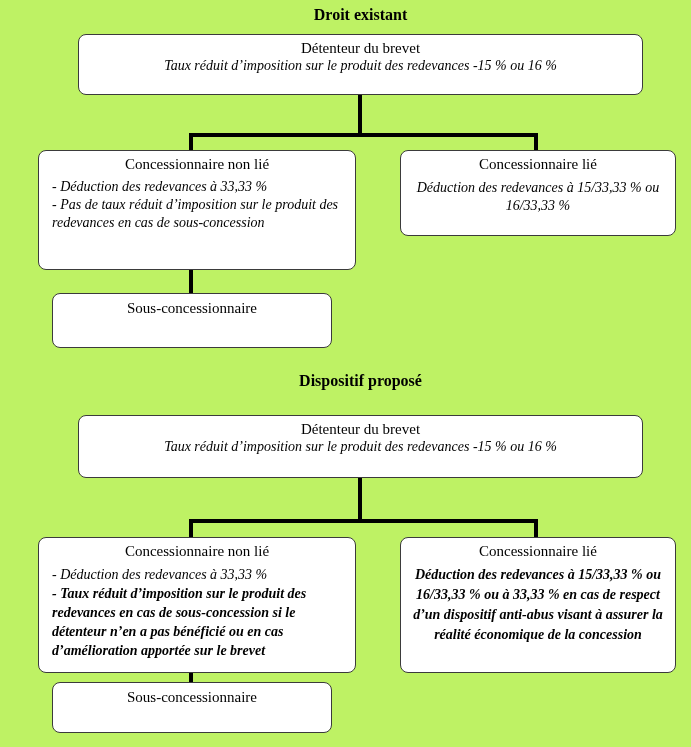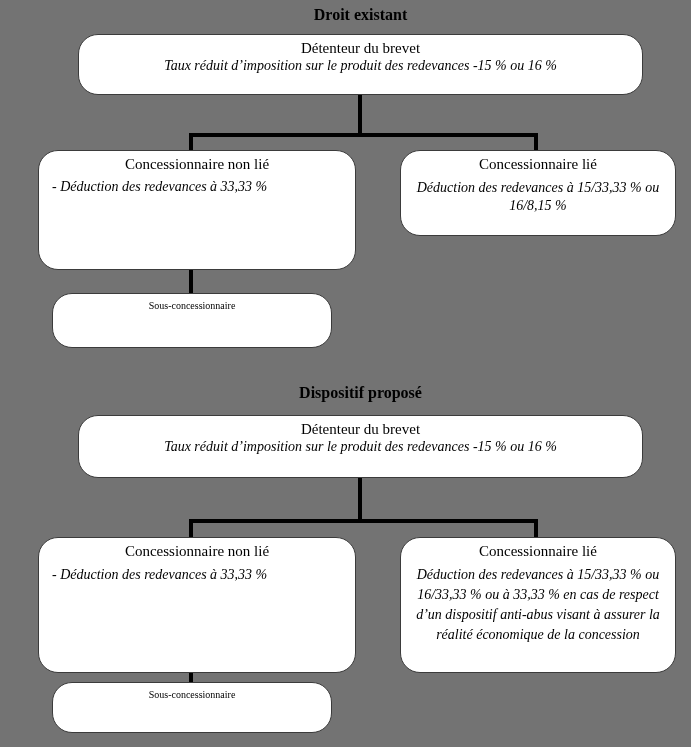--- a/index.html
+++ b/index.html
@@ -1,62 +1,62 @@
 <!DOCTYPE html>
 <html><head>
 <meta charset="utf-8">
 <style>
   html, body { margin: 0; padding: 0; background: #ffffff; }
   .canvas {
     position: relative;
     width: 691px;
     height: 747px;
-    background: #737373;
+    background: #bef264;
     color: #000000;
     font-family: "Liberation Serif", "DejaVu Serif", serif;
     overflow: hidden;
   }
   .diagram-title {
     position: absolute;
     left: 78px;
     width: 565px;
     text-align: center;
     font-weight: bold;
     font-size: 16px;
     line-height: 18px;
   }
   .box {
     position: absolute;
     background: #ffffff;
     border: 1.5px solid #3b3b3b;
-    border-radius: 20px;
+    border-radius: 8px;
     box-sizing: border-box;
   }
   .line {
     position: absolute;
     background: #000000;
   }
   .box-head {
     font-size: 15px;
     line-height: 17px;
     text-align: center;
     padding-top: 5px;
   }
   .box-body {
     font-style: italic;
     font-size: 14px;
     line-height: 18px;
   }
   .body-center { text-align: center; padding: 0 10px; }
   .body-left   { text-align: left; padding: 0 13px; margin-top: 5px; }
-  .bold-it     { font-weight: normal; }
+  .bold-it     { font-weight: bold; }
   .lh19 { line-height: 19px; }
   .lh20 { line-height: 20px; }
   .sub-head {
-    font-size: 10px;
+    font-size: 15px;
     text-align: center;
     padding-top: 6px;
   }
 </style>
 </head>
 <body>
 
 <div class="canvas">
 
   <div class="diagram-title" style="top:6px;">Droit existant</div>
@@ -68,49 +68,51 @@
 
   <div class="line" style="left:358px; top:95px;  width:4px;  height:41px;"></div>
   <div class="line" style="left:189px; top:133px; width:349px; height:4px;"></div>
   <div class="line" style="left:189px; top:133px; width:4px;  height:17px;"></div>
   <div class="line" style="left:534px; top:133px; width:4px;  height:17px;"></div>
 
   <div class="box" style="left:38px; top:150px; width:318px; height:120px;">
     <div class="box-head">Concessionnaire non lié</div>
     <div class="box-body body-left">
       <div>- Déduction des redevances à 33,33 %</div>
+      <div>- Pas de taux réduit d’imposition sur le produit des redevances en cas de sous-concession</div>
     </div>
   </div>
 
   <div class="box" style="left:400px; top:150px; width:276px; height:86px;">
     <div class="box-head">Concessionnaire lié</div>
-    <div class="box-body body-center" style="margin-top:6px;">Déduction des redevances à 15/33,33 % ou 16/8,15 %</div>
+    <div class="box-body body-center" style="margin-top:6px;">Déduction des redevances à 15/33,33 % ou 16/33,33 %</div>
   </div>
 
   <div class="line" style="left:189px; top:270px; width:4px; height:23px;"></div>
   <div class="box" style="left:52px; top:293px; width:280px; height:55px;">
     <div class="sub-head">Sous-concessionnaire</div>
   </div>
 
-  <div class="diagram-title" style="top:384px;">Dispositif proposé</div>
+  <div class="diagram-title" style="top:372px;">Dispositif proposé</div>
 
   <div class="box" style="left:78px; top:415px; width:565px; height:63px;">
     <div class="box-head">Détenteur du brevet</div>
     <div class="box-body body-center">Taux réduit d’imposition sur le produit des redevances -15 % ou 16 %</div>
   </div>
 
   <div class="line" style="left:358px; top:478px; width:4px;  height:44px;"></div>
   <div class="line" style="left:189px; top:519px; width:349px; height:4px;"></div>
   <div class="line" style="left:189px; top:519px; width:4px;  height:18px;"></div>
   <div class="line" style="left:534px; top:519px; width:4px;  height:18px;"></div>
 
   <div class="box" style="left:38px; top:537px; width:318px; height:136px;">
     <div class="box-head">Concessionnaire non lié</div>
     <div class="box-body body-left lh19">
       <div>- Déduction des redevances à 33,33 %</div>
+      <div class="bold-it">- Taux réduit d’imposition sur le produit des redevances en cas de sous-concession si le détenteur n’en a pas bénéficié ou en cas d’amélioration apportée sur le brevet</div>
     </div>
   </div>
 
   <div class="box" style="left:400px; top:537px; width:276px; height:136px;">
     <div class="box-head">Concessionnaire lié</div>
     <div class="box-body body-center bold-it lh20" style="margin-top:5px; padding:0 12px;">Déduction des redevances à 15/33,33 % ou 16/33,33 % ou à 33,33 % en cas de respect d’un dispositif anti-abus visant à assurer la réalité économique de la concession</div>
   </div>
 
   <div class="line" style="left:189px; top:673px; width:4px; height:9px;"></div>
   <div class="box" style="left:52px; top:682px; width:280px; height:51px;">

